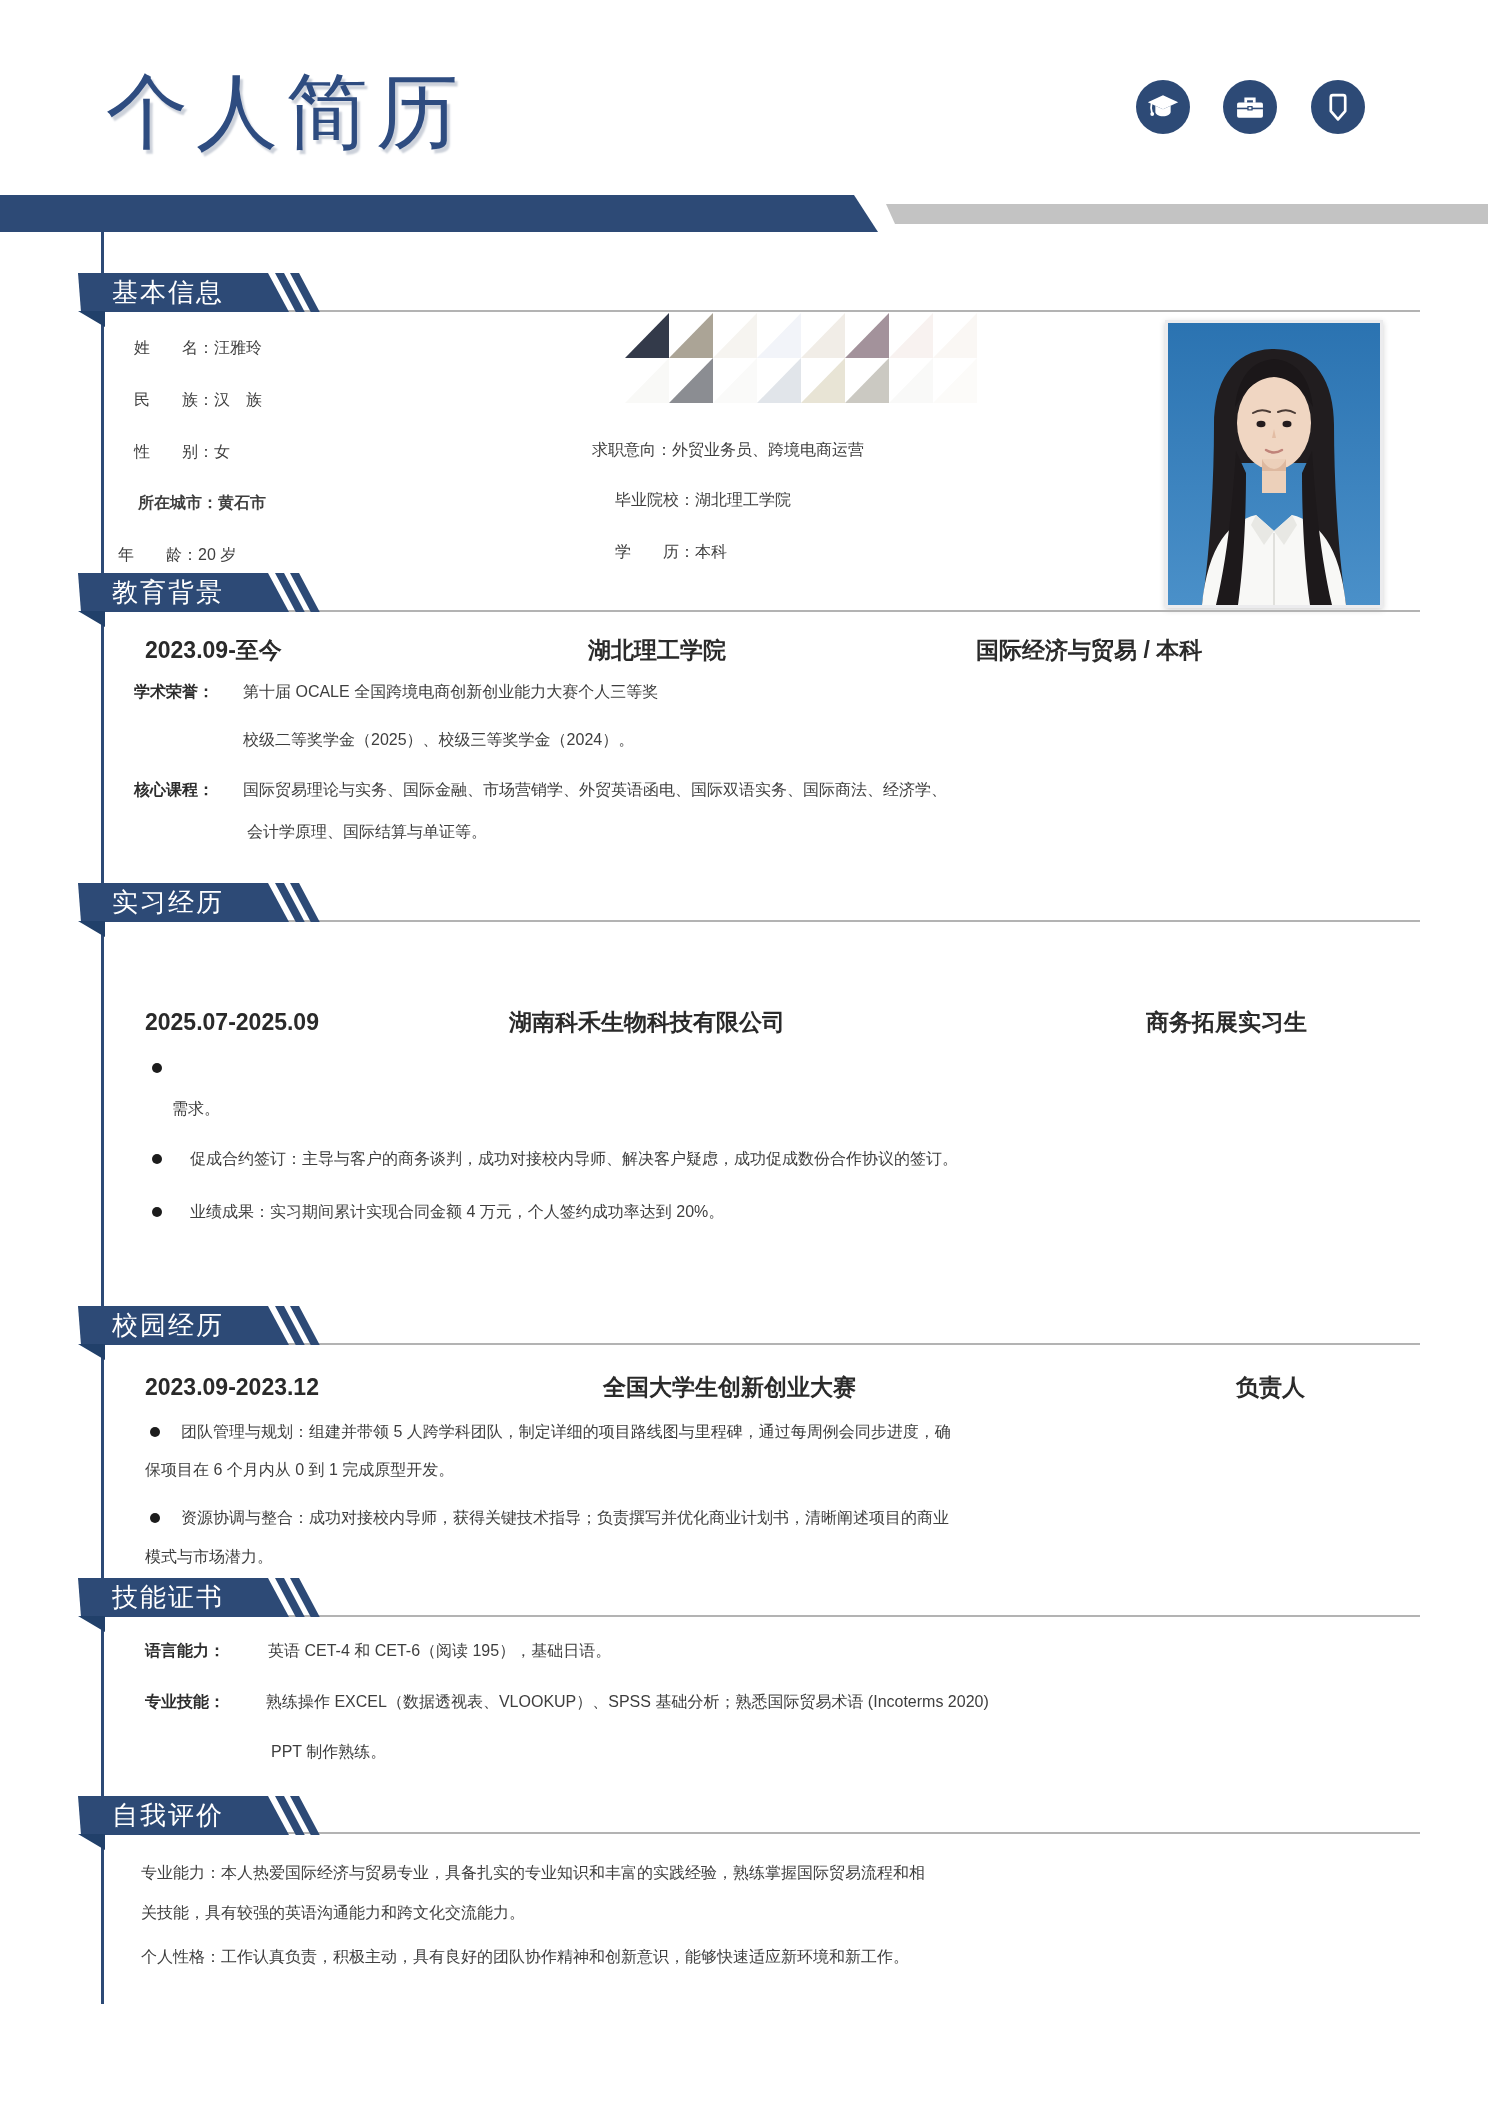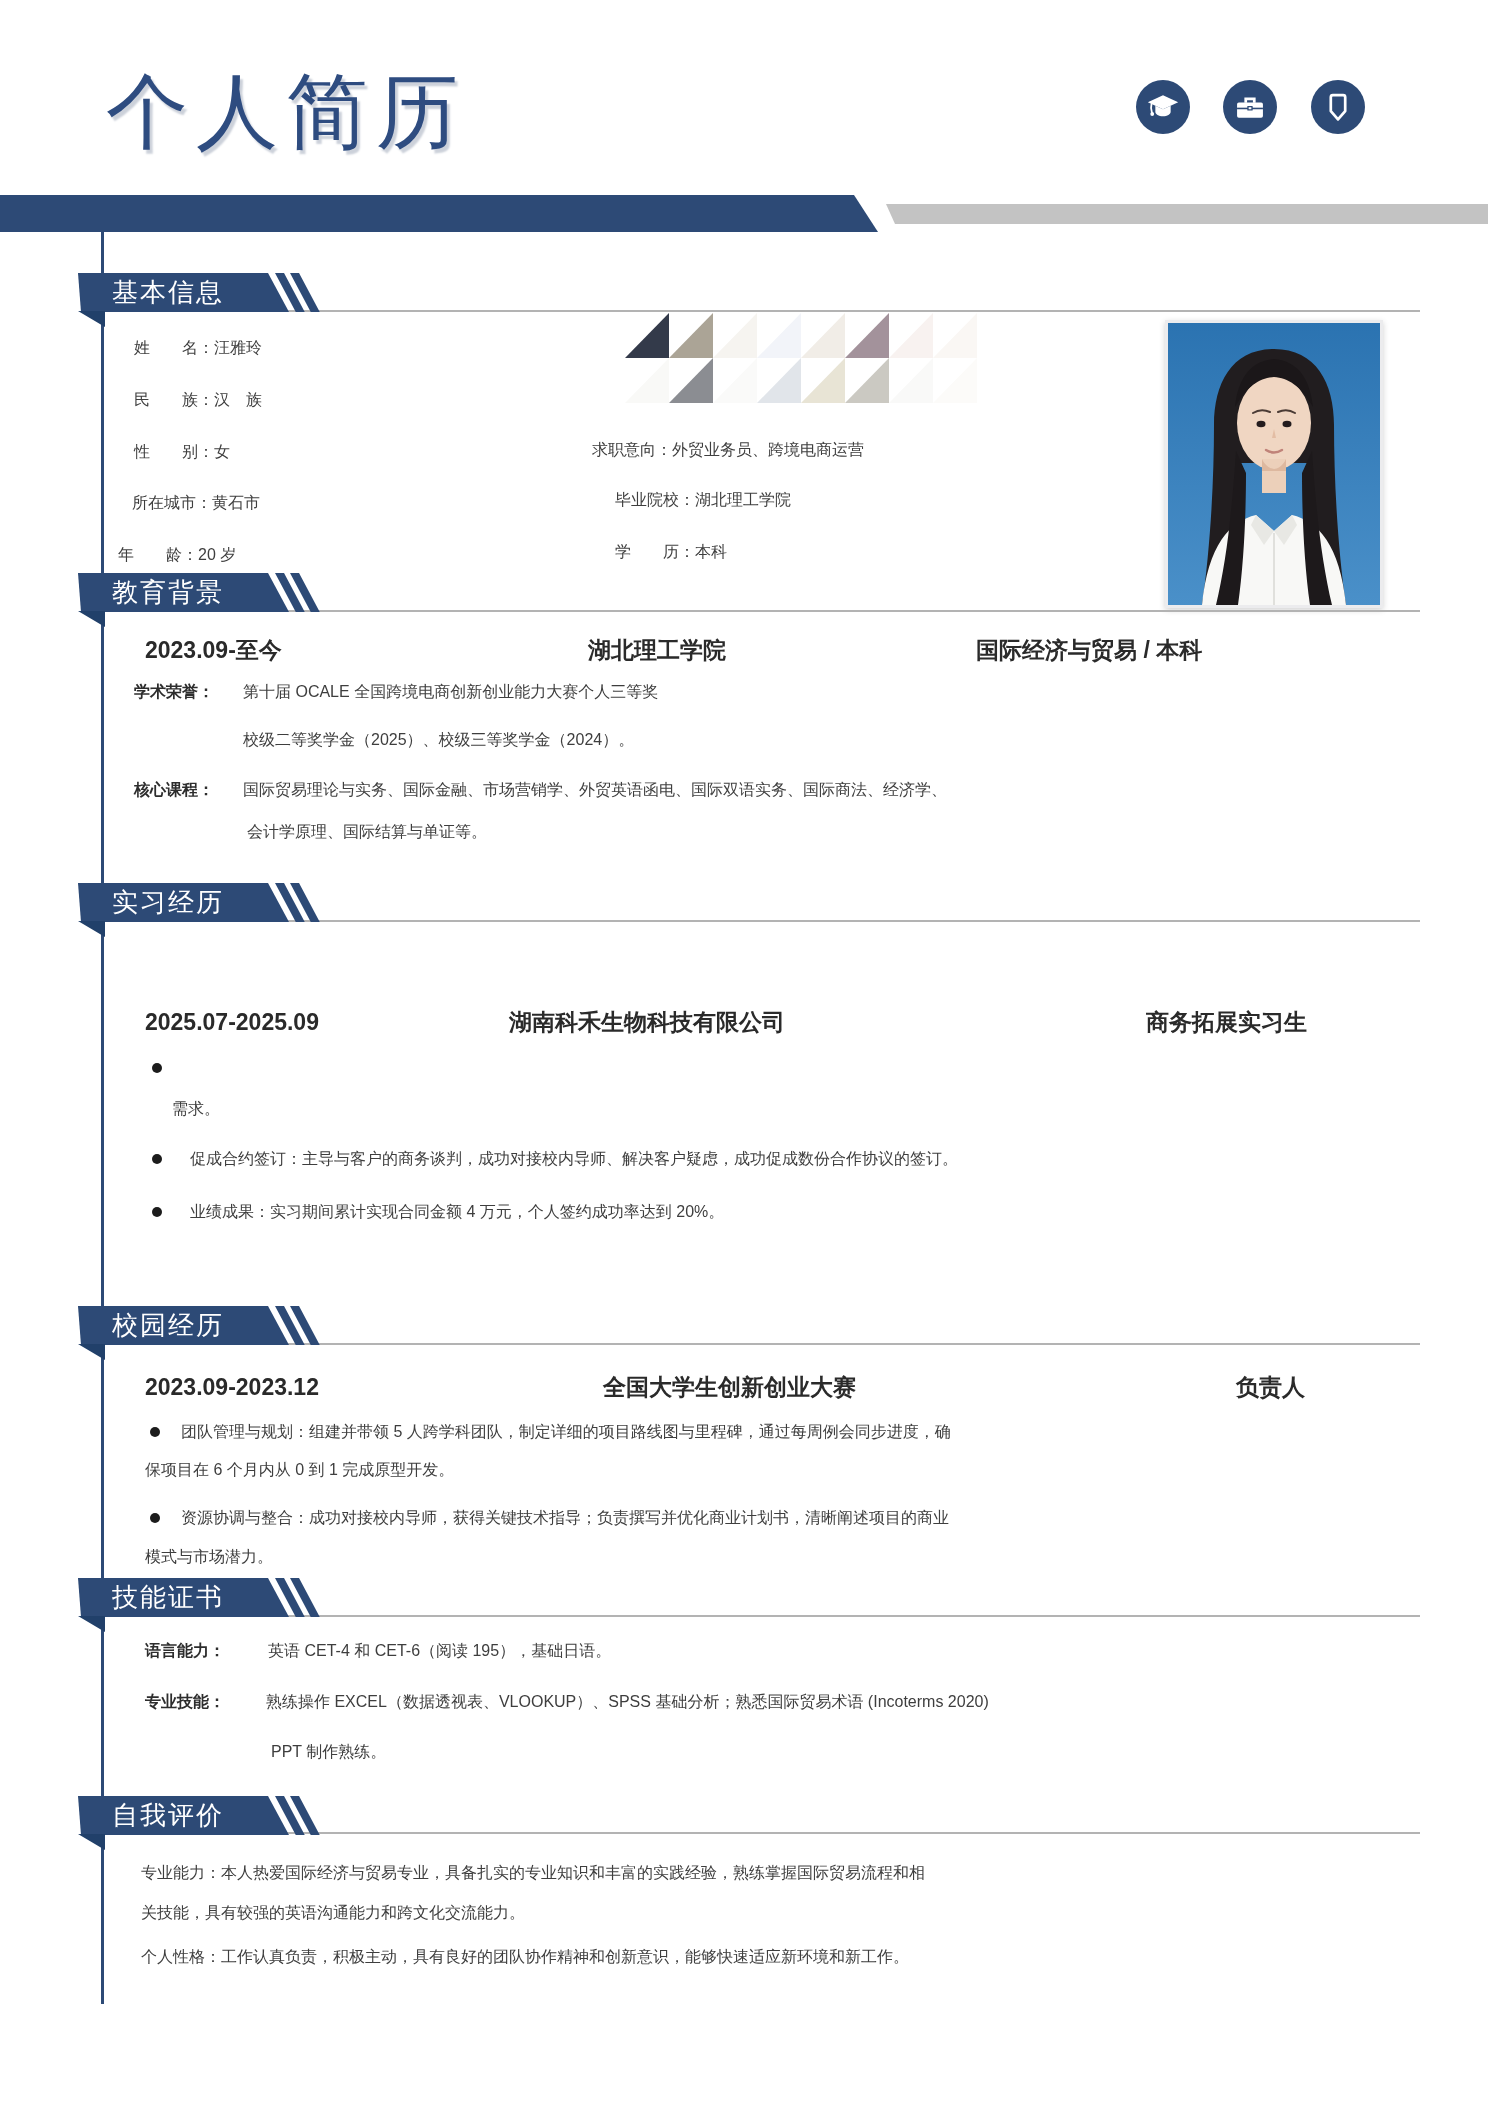--- a/index.html
+++ b/index.html
@@ -100,21 +100,21 @@
     <div class="body"></div>
     <div class="stripe s1"></div>
     <div class="stripe s2"></div>
     <div class="fold"></div>
     <div class="label">基本信息</div>
   </div>
 
   <div class="t" style="left:134px;top:332px;">姓　　名：汪雅玲</div>
   <div class="t" style="left:134px;top:384px;">民　　族：汉　族</div>
   <div class="t" style="left:134px;top:436px;">性　　别：女</div>
-  <div class="t" style="left:132px;top:487px;">所在城市：黄石市</div>
+  <div class="t" style="left:138px;top:487px;font-weight:bold;">所在城市：黄石市</div>
   <div class="t" style="left:118px;top:539px;">年　　龄：20 岁</div>
 
   <div class="t" style="left:592px;top:434px;">求职意向：外贸业务员、跨境电商运营</div>
   <div class="t" style="left:615px;top:484px;">毕业院校：湖北理工学院</div>
   <div class="t" style="left:615px;top:536px;">学　　历：本科</div>
 
   <div class="tris">
       <div class="tri" style="left: 0px; top: 0px; background: rgb(51, 58, 74);"></div>
       <div class="tri" style="left: 44px; top: 0px; background: rgb(171, 164, 150);"></div>
       <div class="tri" style="left: 88px; top: 0px; background: rgb(246, 244, 240);"></div>

